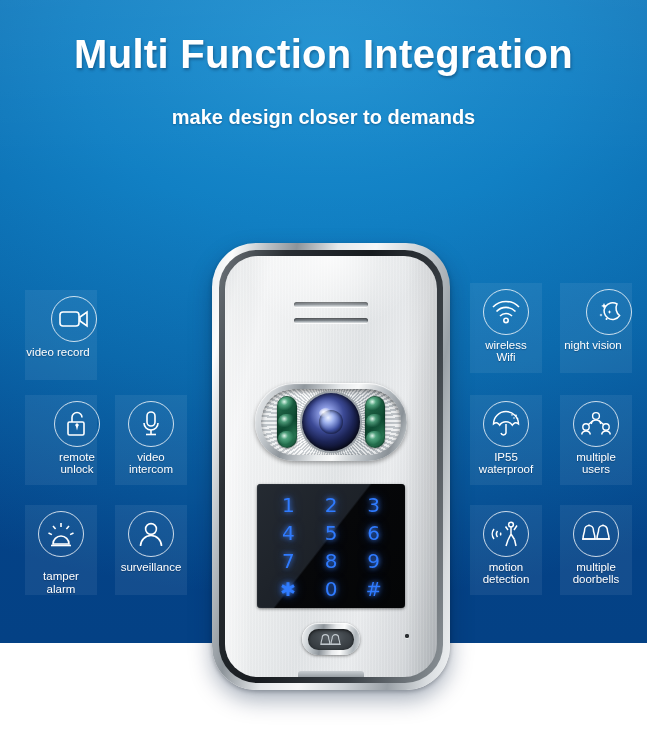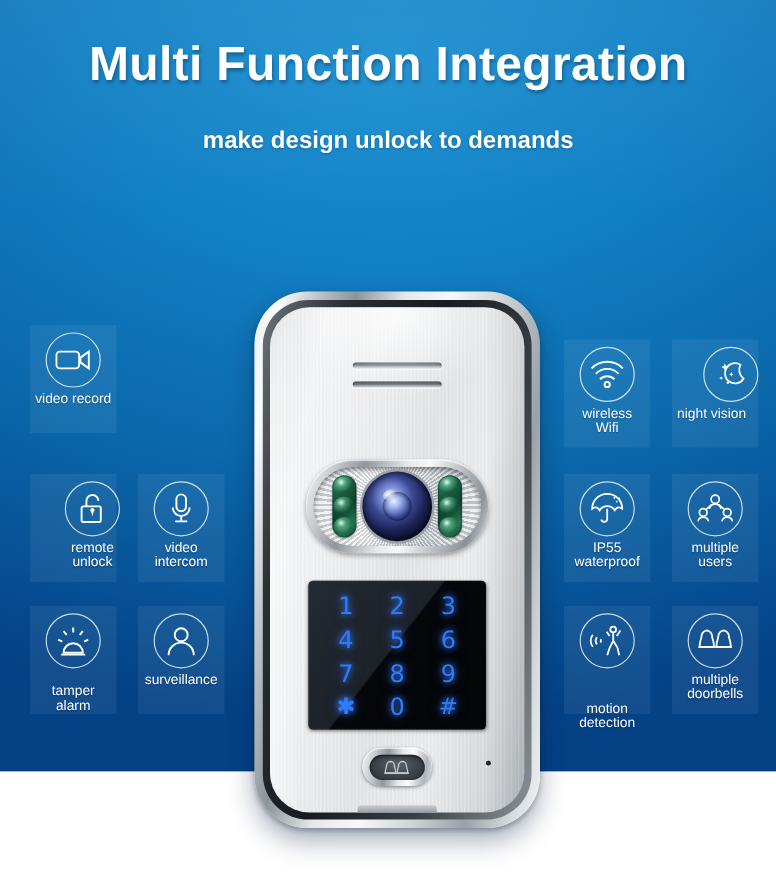--- a/index.html
+++ b/index.html
@@ -59,32 +59,32 @@
     flex:0 0 auto;
   }
   .tile .ring svg{ display:block; }
   .tile .cap{
     margin-top:4px; width:78px; text-align:center;
     font-size:11.5px; line-height:12.4px; color:#fff;
     text-shadow:0 1px 1px rgba(0,20,50,.35);
   }
 
   
-  .t-l1{ left:25px;  top:271px; }
+  .t-l1{ left:25px;  top:290px;align-items:flex-end; }
   .t-l2{ left:115px; top:283px; }
   .t-l3{ left:25px;  top:395px;padding-left:32px; }
   .t-l4{ left:115px; top:395px; }
   .t-l5{ left:25px;  top:505px;justify-content:space-between; }
   .t-l6{ left:115px; top:505px; }
   
   .t-r1{ left:470px; top:283px; }
   .t-r2{ left:560px; top:283px;align-items:flex-end; }
   .t-r3{ left:470px; top:395px; }
   .t-r4{ left:560px; top:395px; }
-  .t-r5{ left:470px; top:505px;gap:24px; }
+  .t-r5{ left:470px; top:505px; }
   .t-r6{ left:560px; top:505px; }
 
   
   .device{
     position:absolute; left:212px; top:243px; width:238px; height:447px;
   }
   
   .bezel{
     position:absolute; inset:0; border-radius:44px;
     background:linear-gradient(100deg,
@@ -248,21 +248,21 @@
 </head>
 <body>
 
 <div id="stage">
 
   <div class="bluepanel"></div>
   <div class="whitearea"></div>
   <div class="floorshadow"></div>
 
   <div class="title">Multi Function Integration</div>
-  <div class="subtitle">make  design unlock to demands</div>
+  <div class="subtitle">make  design closer to demands</div>
 
   <div class="tile t-l1">
     <div class="ring">
       <svg width="30" height="22" viewBox="0 0 30 22" fill="none" stroke="#ffffff" stroke-width="1.6">
         <rect x="1" y="4" width="19" height="14" rx="3"></rect>
         <path d="M21 9 L28 4 L28 18 L21 13 Z"></path>
       </svg>
     </div>
     <div class="cap">video record</div>
   </div>

